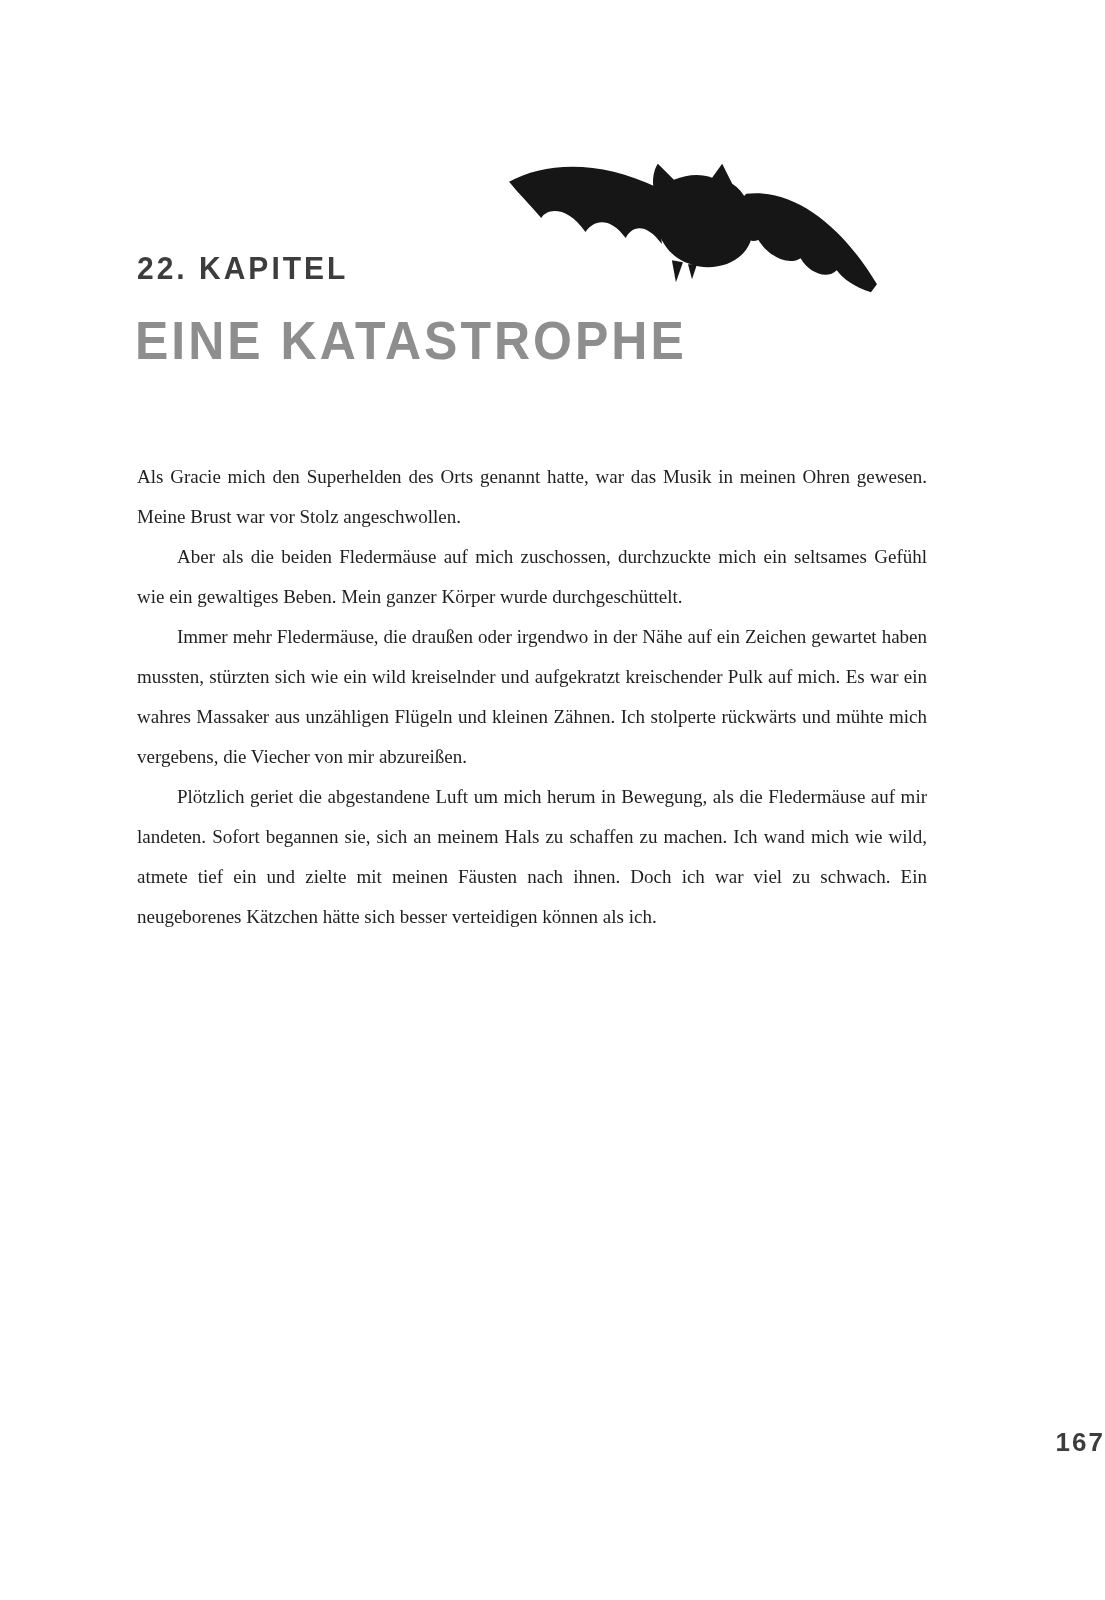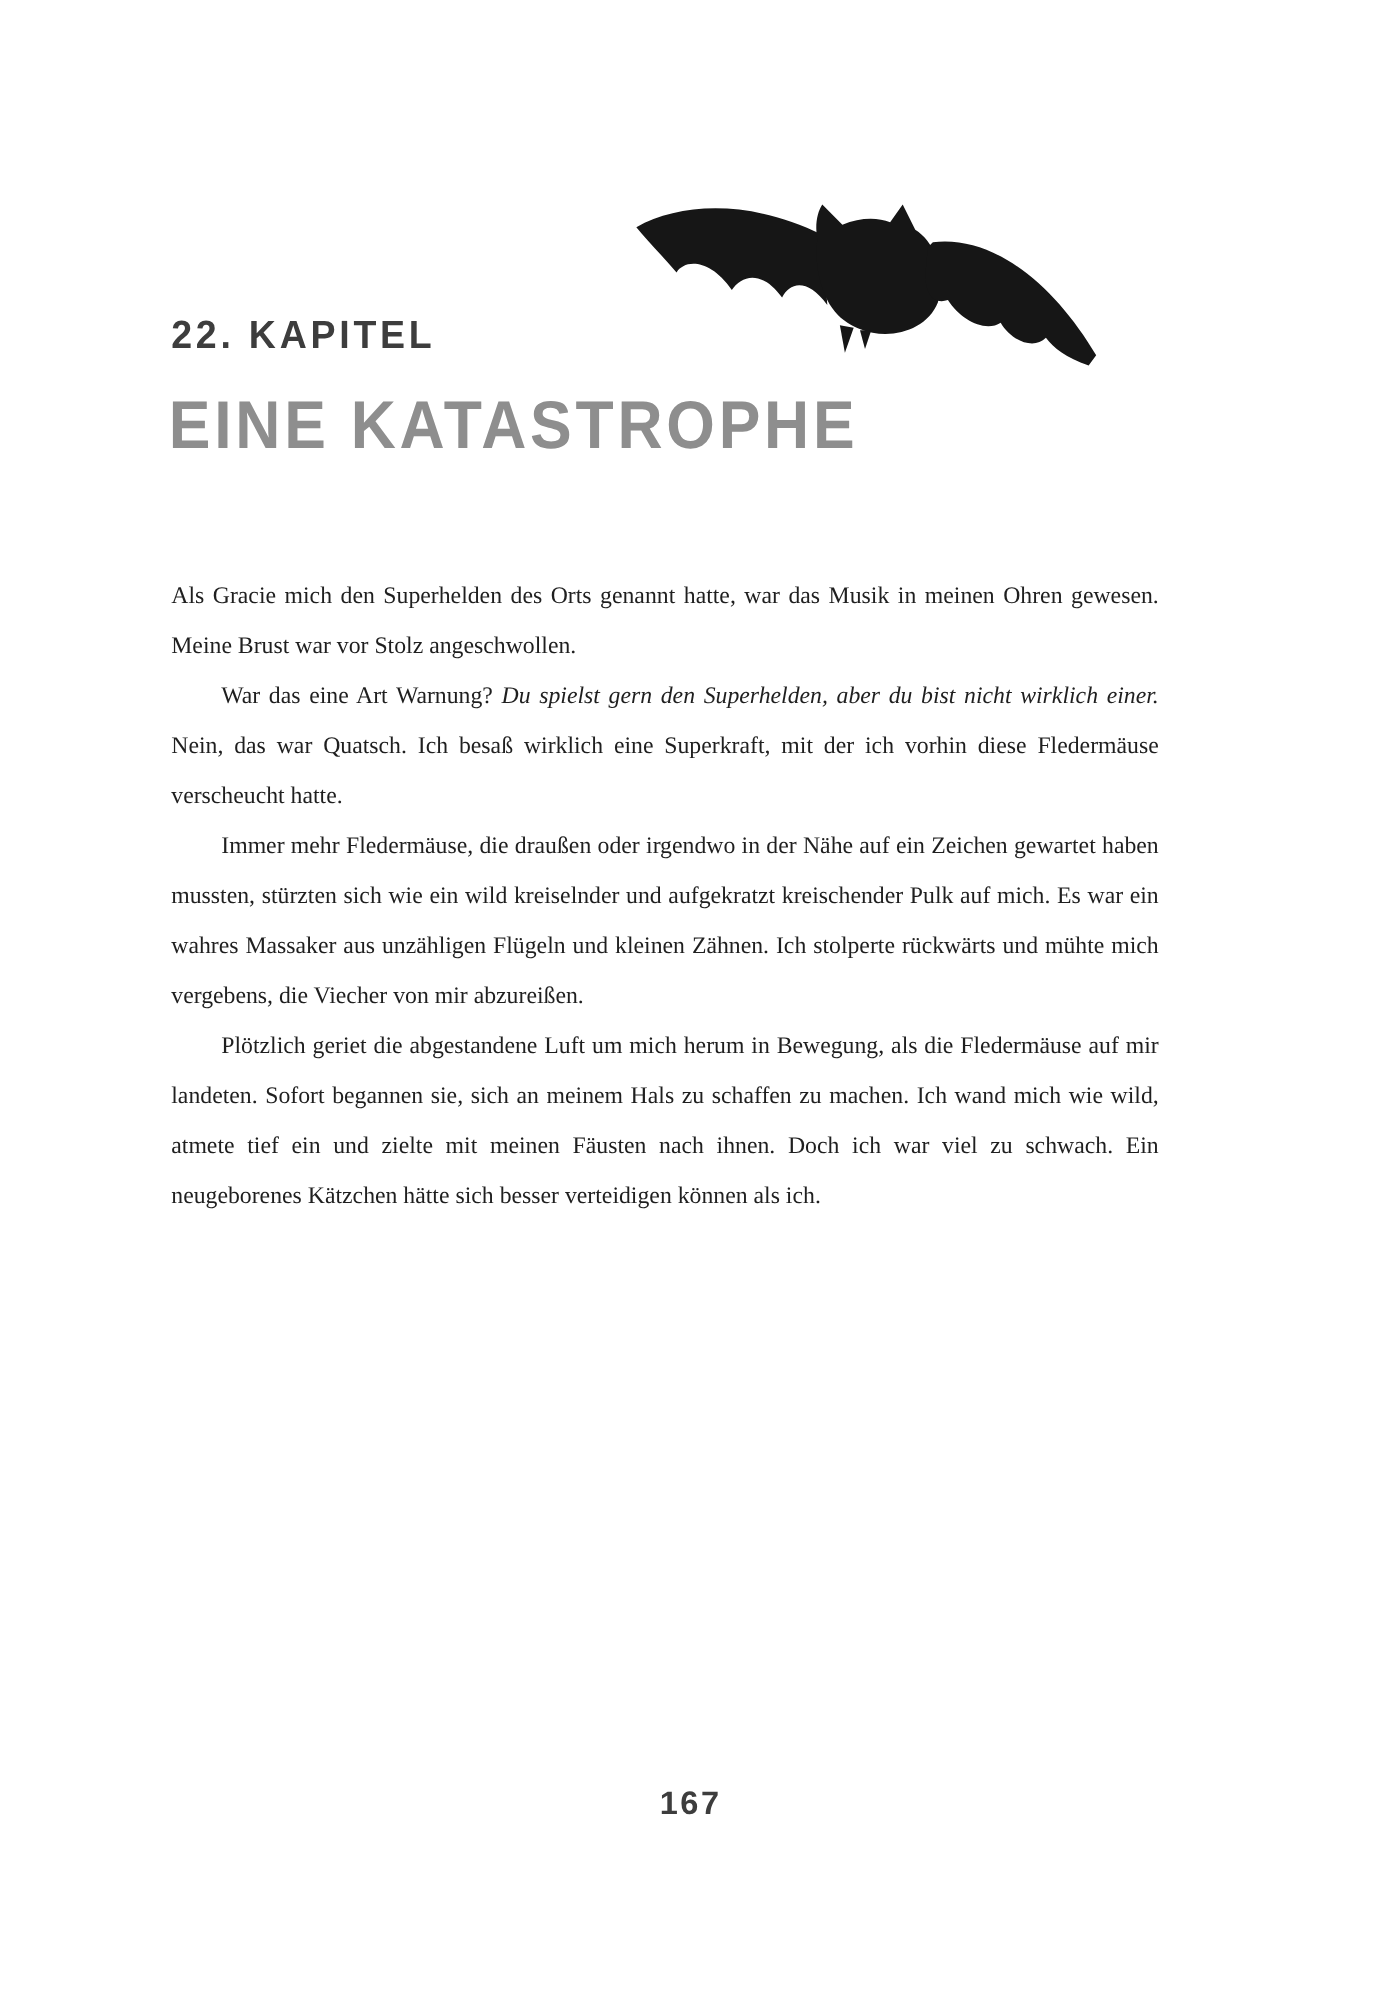--- a/index.html
+++ b/index.html
@@ -65,21 +65,21 @@
     -webkit-hyphens:auto;
   }
   .body-text p{margin:0;padding:0;}
   .body-text p.indent{text-indent:40px;}
   .body-text span.italic{font-style:italic;}
   .page-number{
     position:absolute;
     left:0;
     top:1398px;
     width:100%;
-    text-align:center;
+    text-align:right;
     font-family:"Liberation Sans", sans-serif;
     font-weight:bold;
     font-size:26px;
     letter-spacing:2px;
     color:var(--label-color);
   }
 </style>
 </head>
 <body>
 
@@ -120,20 +120,20 @@
                L246,40 Z"></path>
     </svg>
   </div>
 
   <div class="chapter-label">22. KAPITEL</div>
 
   <div class="chapter-title">EINE KATASTROPHE</div>
 
   <div class="body-text" id="body-text">
       <p class=""><span>Als Gracie mich den Superhelden des Orts genannt hatte, war das Musik in meinen Ohren gewesen. Meine Brust war vor Stolz angeschwollen.</span></p>
-      <p class="indent"><span>War das eine Art Warnung? </span><span class="italic">Du spielst gern den Superhelden, aber du bist nicht wirklich einer.</span><span> Nein, das war Quatsch. Ich besaß wirklich eine Superkraft, mit der ich vorhin diese Fledermäuse verscheucht hatte.</span></p>
+      <p class="indent"><span>Aber als die beiden Fledermäuse auf mich zuschossen, durchzuckte mich ein seltsames Gefühl wie ein gewaltiges Beben. Mein ganzer Körper wurde durchgeschüttelt.</span></p>
       <p class="indent"><span>Immer mehr Fledermäuse, die draußen oder irgendwo in der Nähe auf ein Zeichen gewartet haben mussten, stürzten sich wie ein wild kreiselnder und aufgekratzt kreischender Pulk auf mich. Es war ein wahres Massaker aus unzähligen Flügeln und kleinen Zähnen. Ich stolperte rückwärts und mühte mich vergebens, die Viecher von mir abzureißen.</span></p>
       <p class="indent"><span>Plötzlich geriet die abgestandene Luft um mich herum in Bewegung, als die Fledermäuse auf mir landeten. Sofort begannen sie, sich an meinem Hals zu schaffen zu machen. Ich wand mich wie wild, atmete tief ein und zielte mit meinen Fäusten nach ihnen. Doch ich war viel zu schwach. Ein neugeborenes Kätzchen hätte sich besser verteidigen können als ich.</span></p>
     </div>
 
   <div class="page-number">167</div>
 
 </div>
 
 </body></html>

